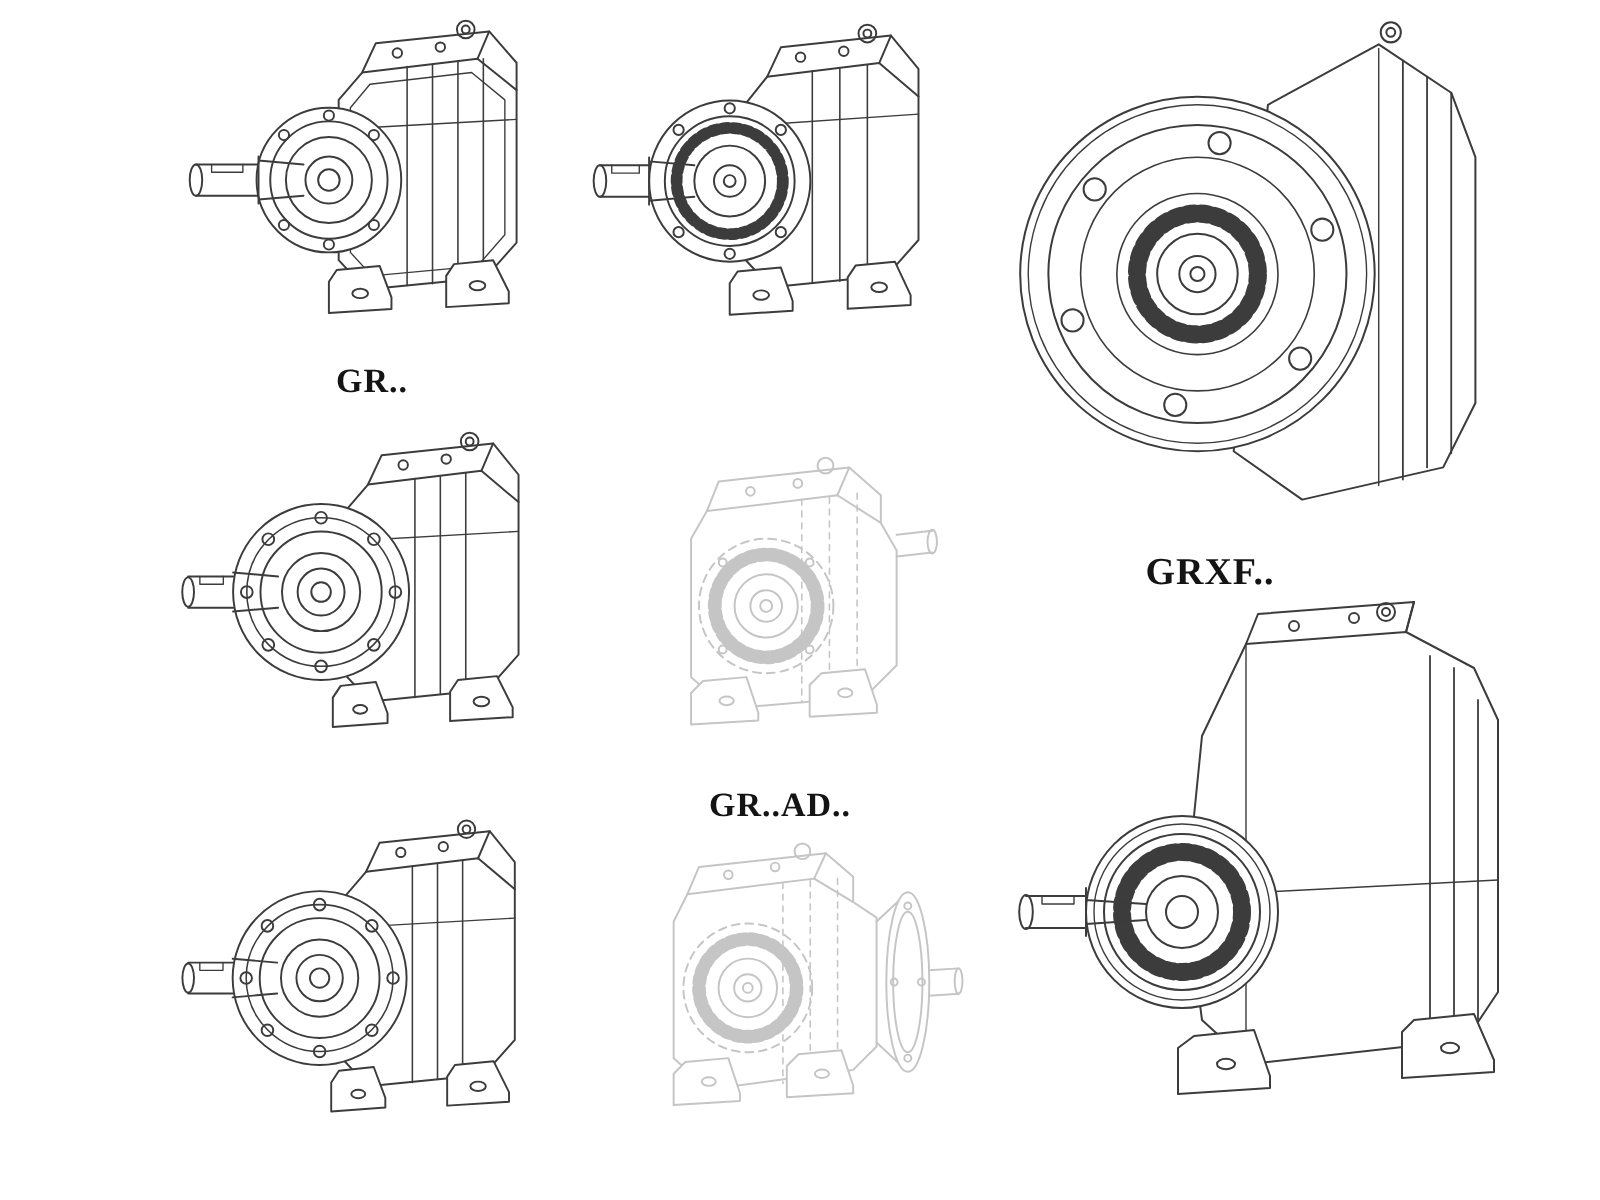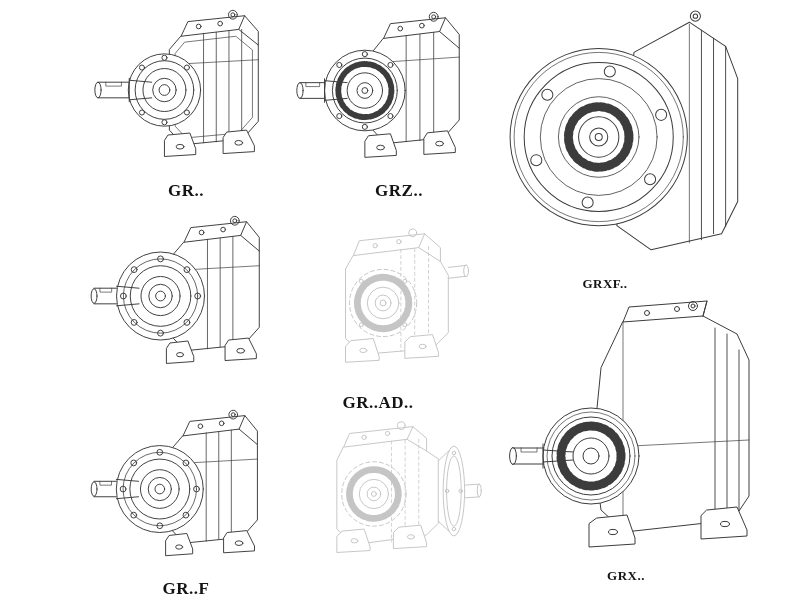--- a/index.html
+++ b/index.html
@@ -5,21 +5,21 @@
   html,body{margin:0;padding:0;background:#ffffff;}
   #catalog-page{
     position:relative;width:800px;height:600px;background:#ffffff;overflow:hidden;
     font-family:"Liberation Serif", serif;
   }
   .drawing{position:absolute;}
   .fig-label{
     position:absolute;text-align:center;font-weight:bold;color:#141414;
     font-size:17px;letter-spacing:0.5px;font-family:"Liberation Serif", serif;
   }
-  .fig-label.big{font-size:13px;}
+  .fig-label.big{font-size:19px;}
   #defs-holder{position:absolute;width:0;height:0;overflow:hidden;}
   .ink  {fill:none;stroke:#3c3c3c;stroke-width:1;stroke-linecap:round;stroke-linejoin:round;}
   .ghost{fill:none;stroke:#c5c5c5;stroke-width:1;stroke-linecap:round;stroke-linejoin:round;}
 </style>
 </head>
 <body>
 
 <div id="catalog-page">
 
   <svg id="defs-holder" aria-hidden="true">
@@ -295,43 +295,40 @@
   </svg>
 
   <svg class="drawing" style="left:86px;top:4px;width:196px;height:174px;" viewBox="0 0 200 178">
       <use href="#sym-gr"></use>
     </svg>
   <div class="fig-label" style="left:136px;top:181px;width:100px;">GR..</div>
 
   <svg class="drawing" style="left:290px;top:4px;width:192px;height:175px;" viewBox="0 0 195 178">
       <use href="#sym-grz"></use>
     </svg>
-  <div class="fig-label" style="left:349px;top:181px;width:100px;">GRZ..</div>
 
   <svg class="drawing" style="left:498px;top:2px;width:282px;height:268px;" viewBox="0 0 280 266">
       <use href="#sym-grxf"></use>
     </svg>
   <div class="fig-label big" style="left:545px;top:276px;width:120px;">GRXF..</div>
 
   <svg class="drawing" style="left:86px;top:210px;width:196px;height:174px;" viewBox="0 0 200 178">
       <use href="#sym-grf"></use>
     </svg>
 
   <svg class="drawing" style="left:292px;top:216px;width:198px;height:170px;" viewBox="0 0 200 172">
       <use href="#sym-grad"></use>
     </svg>
-  <div class="fig-label" style="left:318px;top:393px;width:120px;">GR..AD..</div>
+  <div class="fig-label" style="left:330px;top:393px;width:120px;">GR..AD..</div>
 
   <svg class="drawing" style="left:495px;top:298px;width:295px;height:262px;" viewBox="0 0 295 262">
       <use href="#sym-grx"></use>
     </svg>
-  <div class="fig-label big" style="left:576px;top:568px;width:100px;">GRX..</div>
 
   <svg class="drawing" style="left:86px;top:404px;width:194px;height:172px;" viewBox="0 0 200 178">
       <use href="#sym-grf"></use>
     </svg>
-  <div class="fig-label" style="left:136px;top:579px;width:100px;">GR..F</div>
 
   <svg class="drawing" style="left:290px;top:410px;width:200px;height:164px;" viewBox="0 0 205 168">
       <use href="#sym-gram"></use>
     </svg>
 
 </div>
 
 </body></html>

